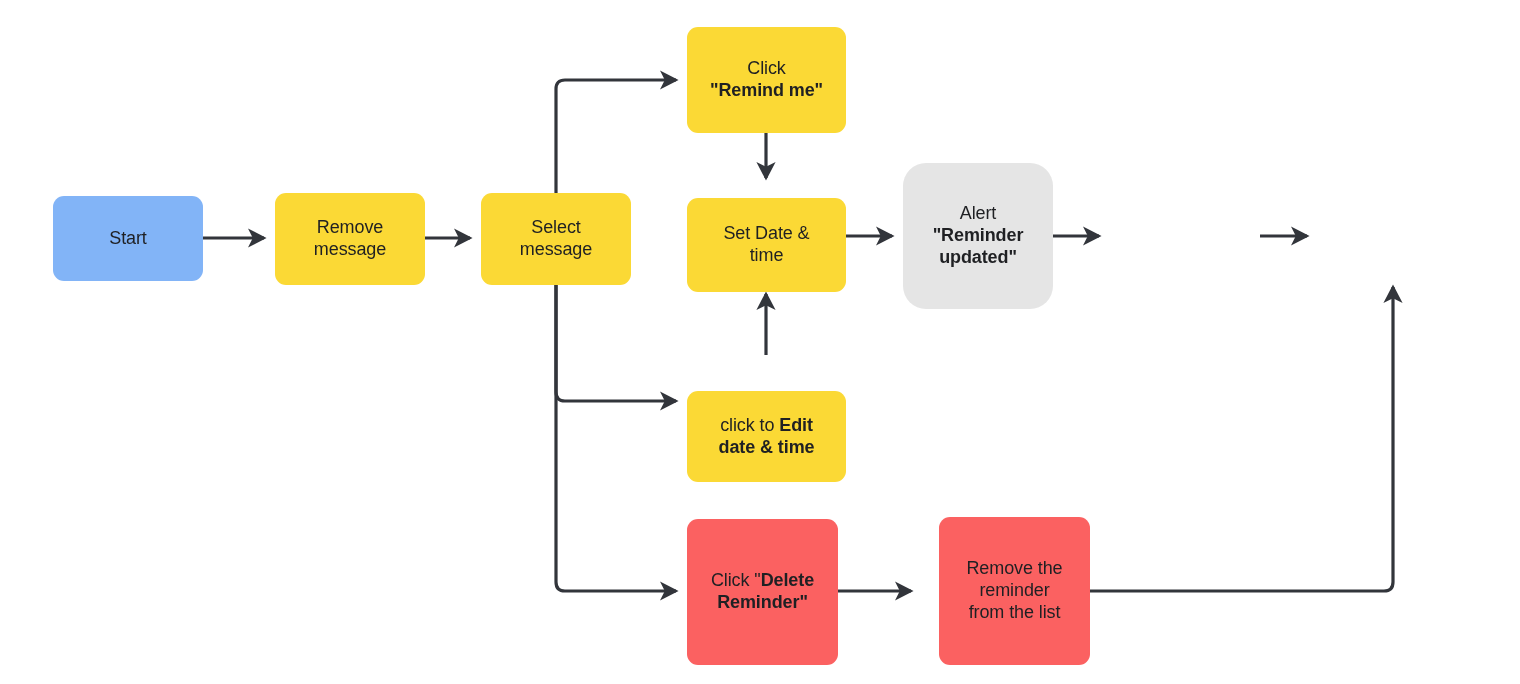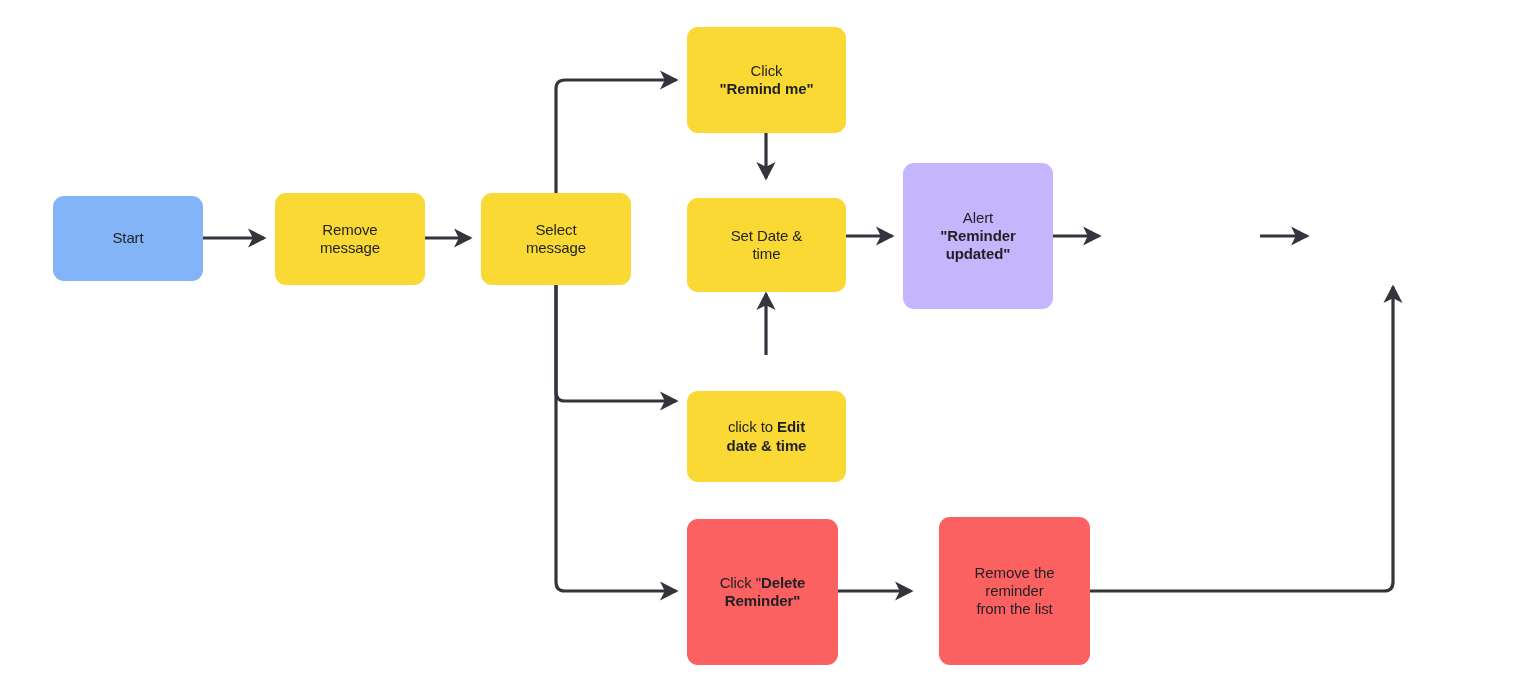--- a/index.html
+++ b/index.html
@@ -30,21 +30,21 @@
   .node {
     position: absolute;
     box-sizing: border-box;
     display: flex;
     align-items: center;
     justify-content: center;
     text-align: center;
     border-radius: 11px;
     color: #1f2023;
     font-family: "Liberation Sans", sans-serif;
-    font-size: 15px;
+    font-size: 18px;
     line-height: 1.22;
     letter-spacing: -0.1px;
     padding: 4px 8px;
     z-index: 2;
   }
   .node .node-text {
     display: block;
     width: 100%;
     white-space: pre-line;
   }
@@ -108,21 +108,21 @@
 
   <div class="node" style="left:687px; top:27px; width:159px; height:106px; background:#fbd935;">
     <span class="node-text"><span>Click</span><br><span class="strong">"Remind me"</span></span>
   </div>
 
   <div class="node" style="left:687px; top:198px; width:159px; height:94px; background:#fbd935;justify-content:flex-end;">
     <span class="node-text">Set Date &amp;
 time</span>
   </div>
 
-  <div class="node" style="left:903px; top:163px; width:150px; height:146px; background:#c4b5fd;">
+  <div class="node" style="left:903px; top:163px; width:150px; height:146px; background:#e5e5e5;border-radius:23px;">
     <span class="node-text"><span>Alert</span><br><span class="strong">"Reminder
 updated"</span></span>
   </div>
 
 
 
   <div class="node" style="left:687px; top:355px; width:159px; height:91px; background:#fbd935;margin-top:36px;">
     <span class="node-text"><span>click to </span><span class="strong">Edit
 date &amp; time</span></span>
   </div>

